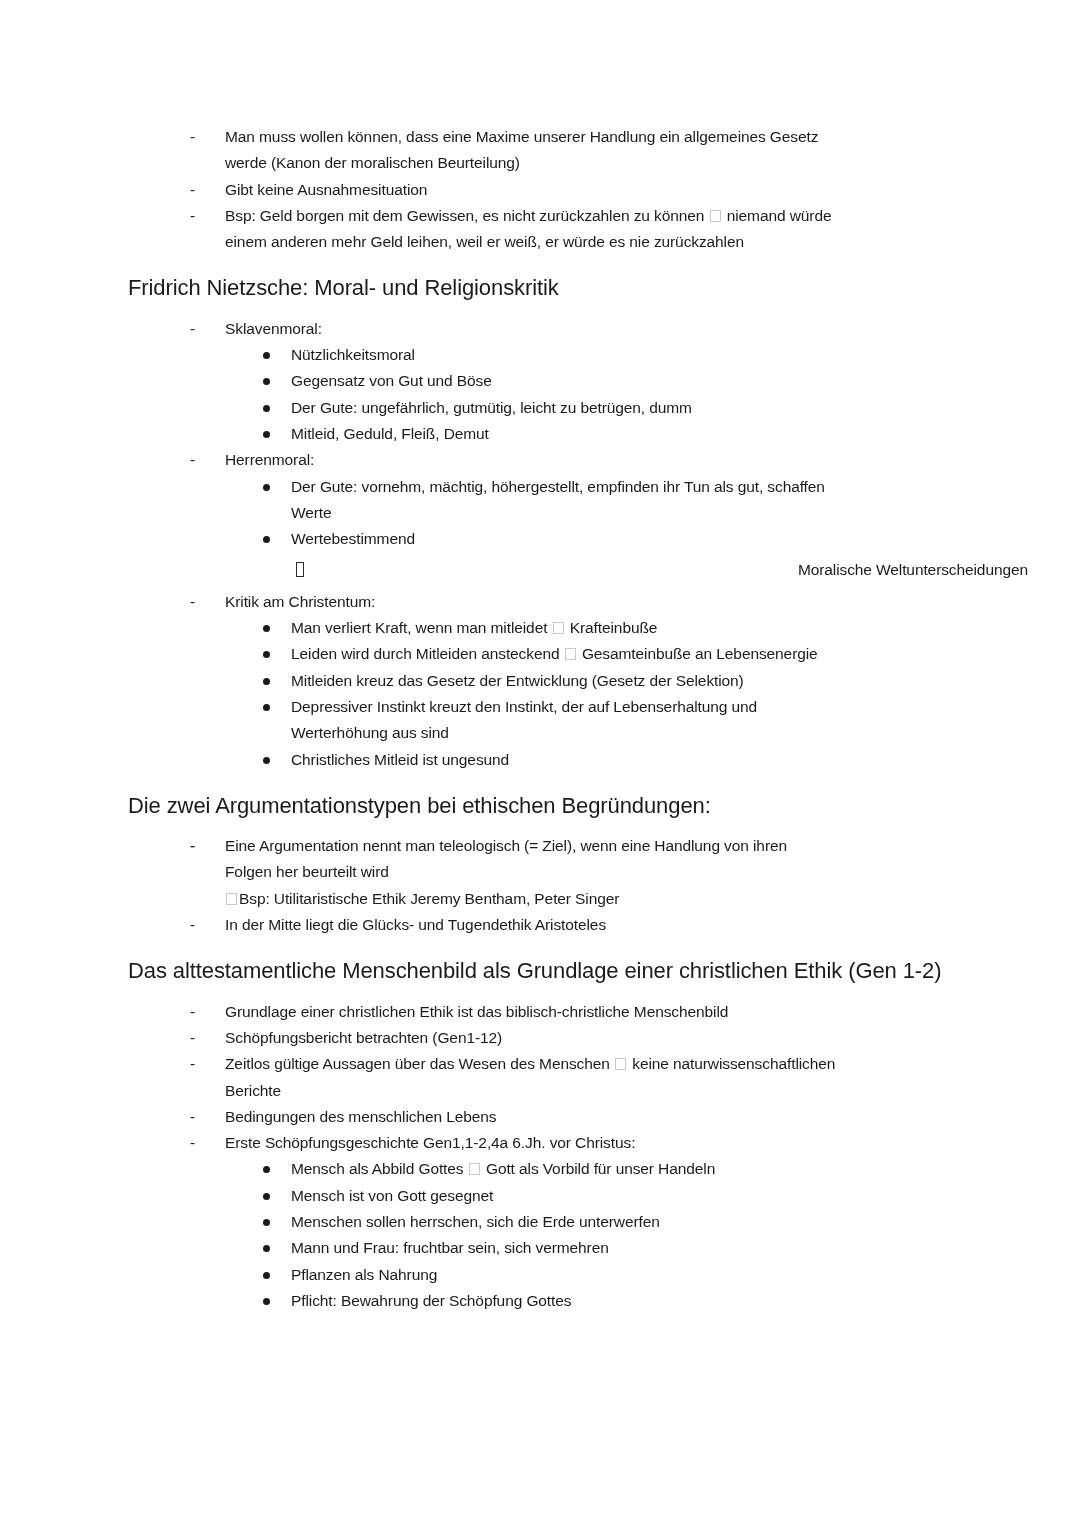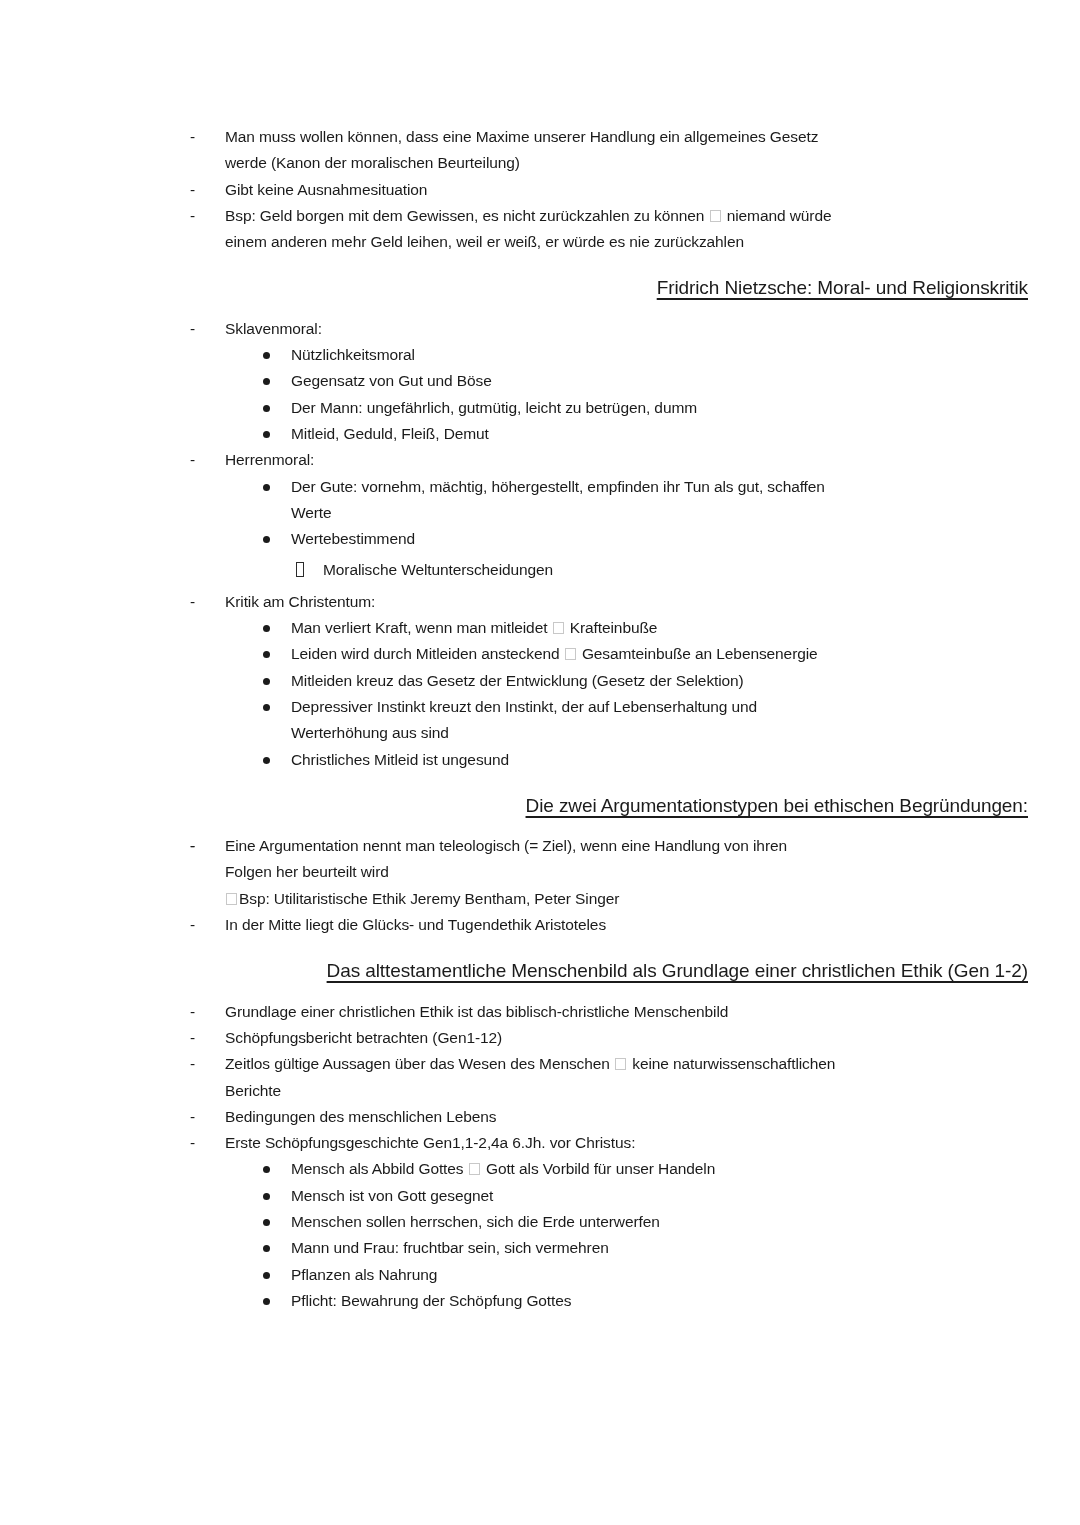--- a/index.html
+++ b/index.html
@@ -18,38 +18,36 @@
   .doc {
     position: absolute;
     left: 128px;
     top: 124px;
     width: 900px;
     font-size: 15.5px;
     line-height: 26.3px;
     letter-spacing: -0.1px;
   }
   .heading {
-    font-size: 19px;
-    text-decoration: underline;
+    font-size: 22px;
     text-decoration-thickness: 1.5px;
     text-underline-offset: 4px;
     margin: 20px 0 14px 0;
     white-space: nowrap;
-    text-align: right;
   }
   .item {
     position: relative;
   }
   .item .txt {
     display: block;
     white-space: nowrap;
   }
   .lvl1 { padding-left: 97px; }
   .lvl2 { padding-left: 163px; }
-  .lvl3 { padding-left: 195px; margin: 5px 0; }
+  .lvl3 { padding-left: 195px; margin: 5px 0; text-align: right; }
   .marker { position: absolute; }
   .m1 {
     left: 62px;
     top: 0;
   }
   .m2 {
     left: 135px;
     top: 10px;
     width: 7px;
     height: 7px;
@@ -98,21 +96,21 @@
     <div class="item lvl2">
       <span class="marker m2"></span>
       <span class="txt">Nützlichkeitsmoral</span>
     </div>
     <div class="item lvl2">
       <span class="marker m2"></span>
       <span class="txt">Gegensatz von Gut und Böse</span>
     </div>
     <div class="item lvl2">
       <span class="marker m2"></span>
-      <span class="txt">Der Mann: ungefährlich, gutmütig, leicht zu betrügen, dumm</span>
+      <span class="txt">Der Gute: ungefährlich, gutmütig, leicht zu betrügen, dumm</span>
     </div>
     <div class="item lvl2">
       <span class="marker m2"></span>
       <span class="txt">Mitleid, Geduld, Fleiß, Demut</span>
     </div>
     <div class="item lvl1">
       <span class="marker m1">-</span>
       <span class="txt">Herrenmoral:</span>
     </div>
     <div class="item lvl2">

